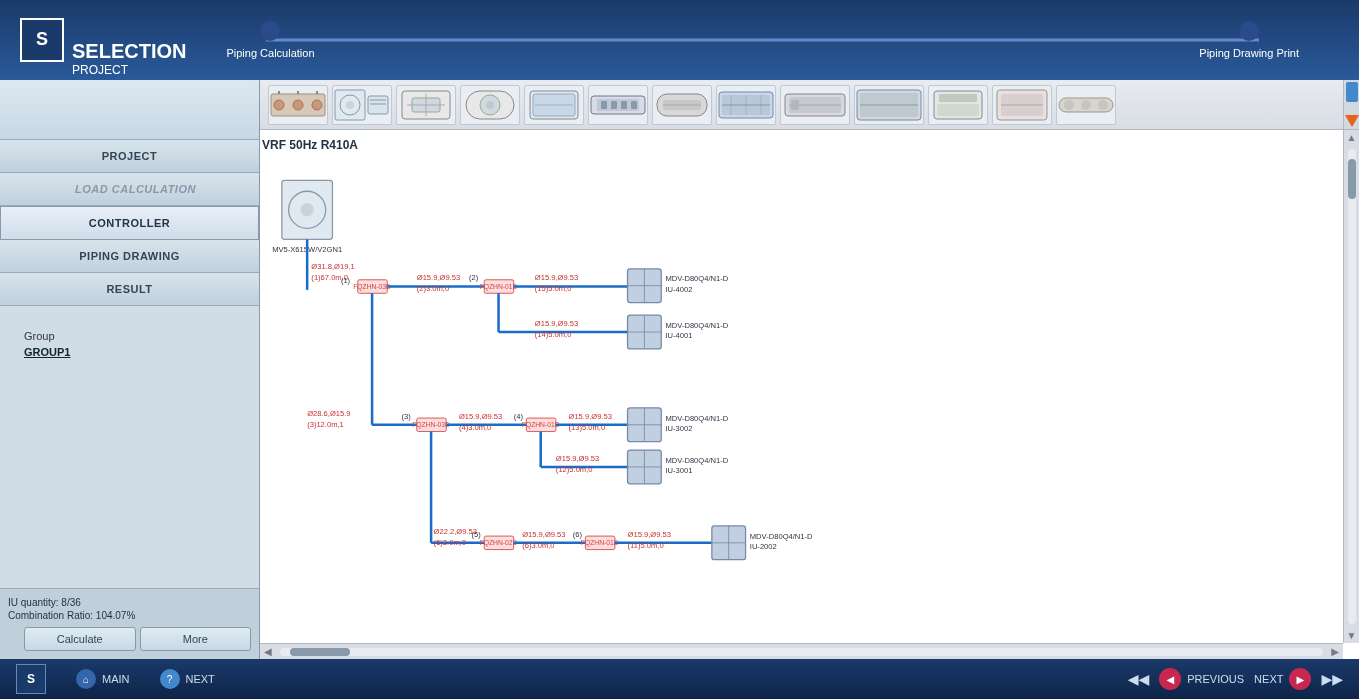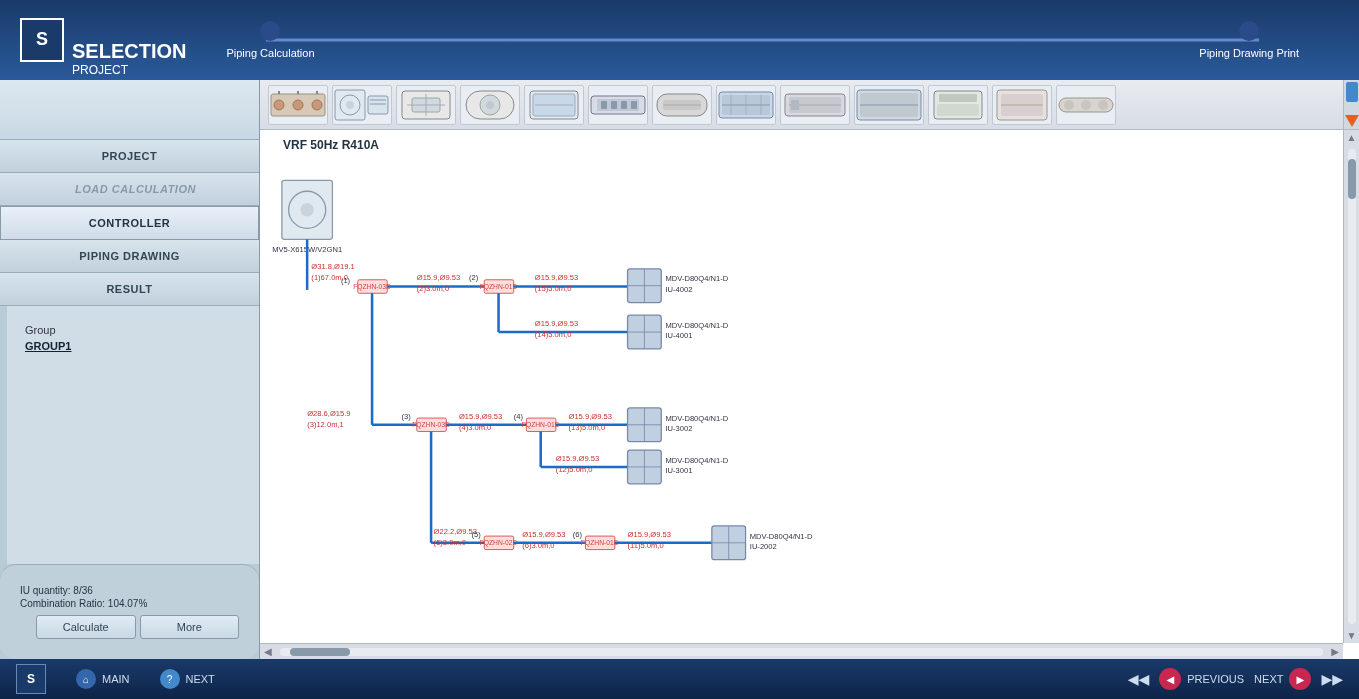--- a/index.html
+++ b/index.html
@@ -103,32 +103,30 @@
     }
     .nav-item.active {
       background: linear-gradient(to bottom, #e8f0f8, #d0dce8);
       border: 1px solid #8899aa;
       color: #223344;
     }
     .nav-item.disabled { color: #8899aa; font-style: italic; padding-left: 28px; }
 
     #group-area {
       flex: 1;
-      padding: 18px;
+      padding: 24px;
       background: #d0dce6;
-      margin-left: 7px;
     }
     .group-label { font-size: 11px; color: #334; margin-bottom: 4px; }
     .group-value { font-size: 11px; color: #112233; font-weight: bold; text-decoration: underline; }
 
     #sidebar-bottom {
-      padding: 20px;
+      padding: 8px;
       background: #c0d0da;
       border-top: 1px solid #9aacba;
-      border-radius: 16px;
     }
     .sidebar-status { font-size: 10px; color: #223344; margin-bottom: 2px; }
     .sidebar-buttons {
       display: flex;
       gap: 4px;
       margin-top: 6px;
       margin-left: 16px;
     }
     .sidebar-btn {
       flex: 1;
@@ -180,21 +178,21 @@
     
     #drawing-canvas {
       flex: 1;
       background: white;
       position: relative;
       overflow: hidden;
     }
     #vrf-label {
       position: absolute;
       top: 8px;
-      left: 23px;
+      left: 2px;
       font-size: 12px;
       font-weight: bold;
       color: #223344;
     }
 
     
     #h-scrollbar {
       position: absolute;
       bottom: 0; left: 0; right: 16px;
       height: 16px;

